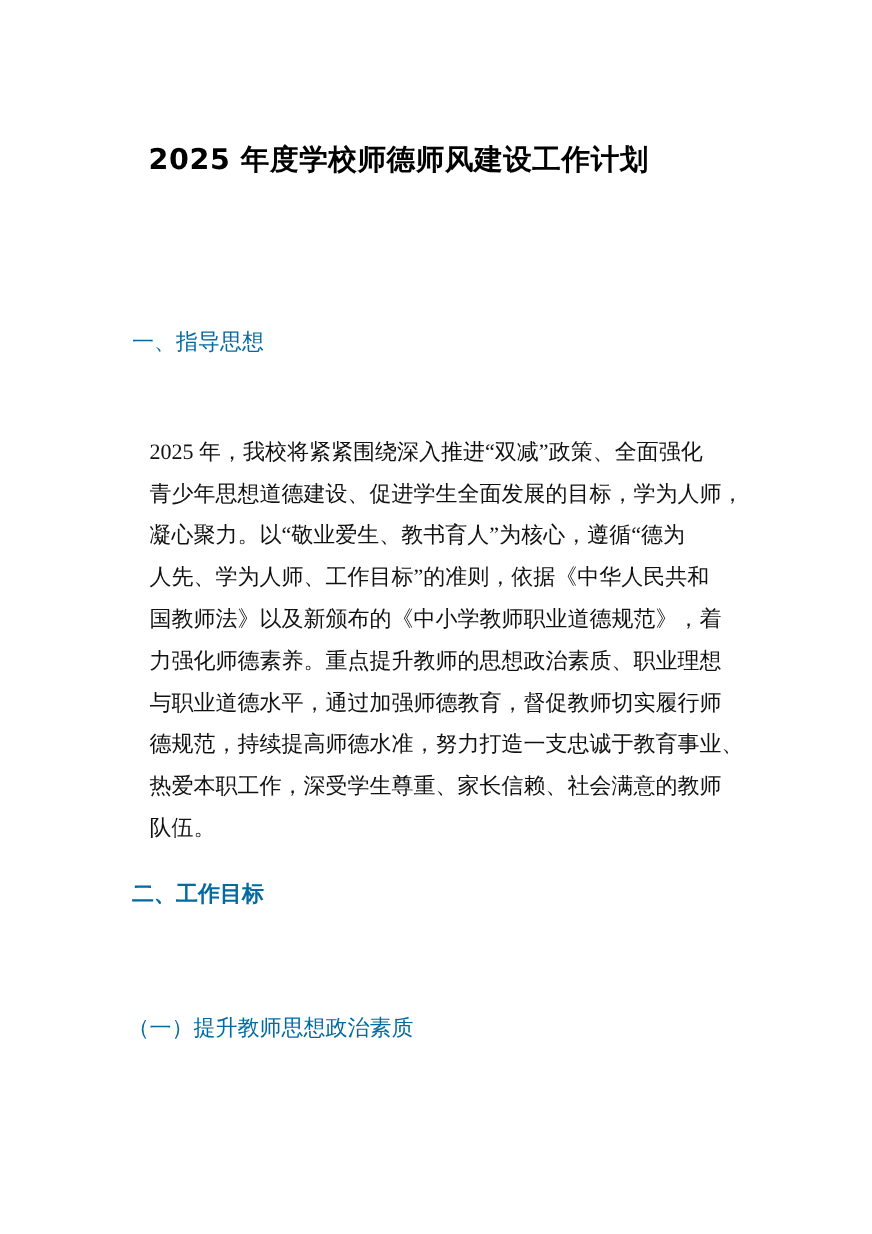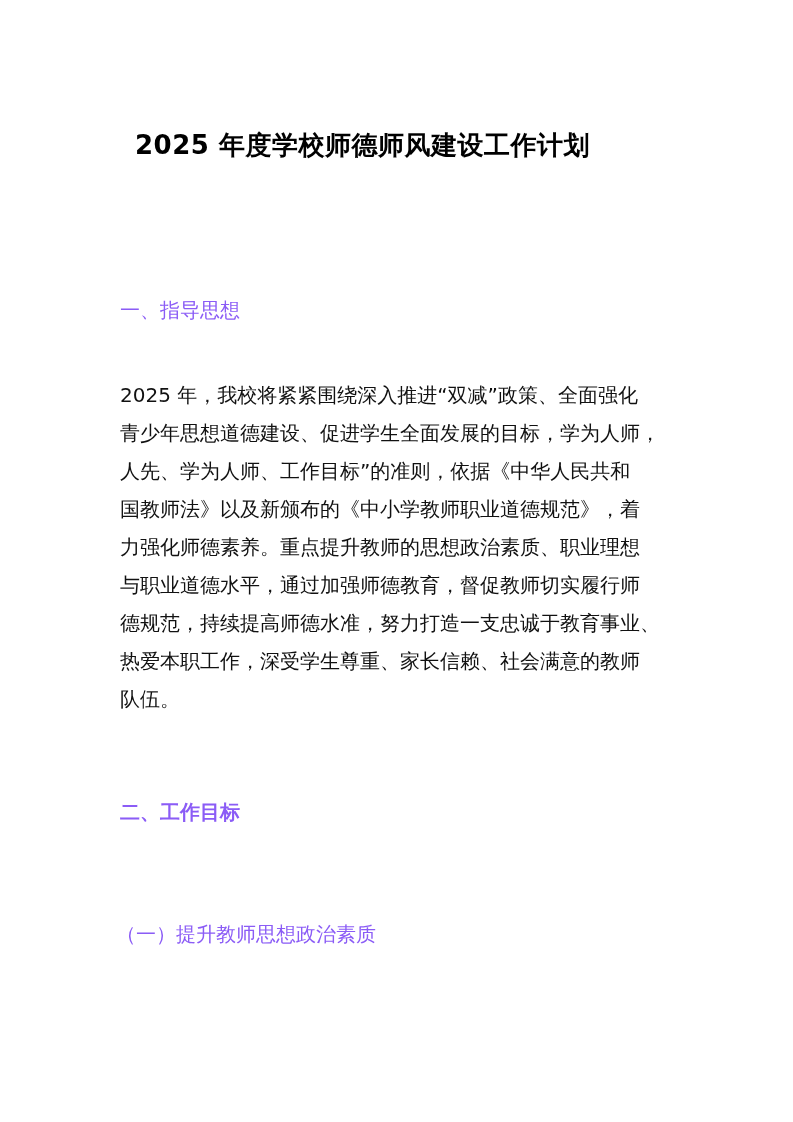--- a/index.html
+++ b/index.html
@@ -31,28 +31,29 @@
       font-size: 26px;
       font-weight: bold;
       letter-spacing: 0.5px;
       color: #000000;
     }
     .heading {
       position: absolute;
       left: 120px;
       font-size: 20px;
       line-height: 28px;
-      color: #8b5cf6;
+      color: #0369a1;
     }
     .para {
       position: absolute;
       left: 120px;
       top: 376px;
       width: 570px;
-      margin: 0;
+      margin: 16px;
+      font-family: Liberation Serif, serif;
     }
     .line {
       display: block;
       font-size: 20px;
       line-height: 38px;
       height: 38px;
       white-space: nowrap;
       color: #111111;
     }
   </style>
@@ -60,20 +61,21 @@
 <body>
 
 <div class="page">
   <div class="title">2025 年度学校师德师风建设工作计划</div>
 
   <div class="heading" style="top:296px;">一、指导思想</div>
 
   <div class="para">
     <span class="line">2025 年，我校将紧紧围绕深入推进“双减”政策、全面强化</span>
     <span class="line">青少年思想道德建设、促进学生全面发展的目标，学为人师，</span>
+    <span class="line">凝心聚力。以“敬业爱生、教书育人”为核心，遵循“德为</span>
     <span class="line">人先、学为人师、工作目标”的准则，依据《中华人民共和</span>
     <span class="line">国教师法》以及新颁布的《中小学教师职业道德规范》，着</span>
     <span class="line">力强化师德素养。重点提升教师的思想政治素质、职业理想</span>
     <span class="line">与职业道德水平，通过加强师德教育，督促教师切实履行师</span>
     <span class="line">德规范，持续提高师德水准，努力打造一支忠诚于教育事业、</span>
     <span class="line">热爱本职工作，深受学生尊重、家长信赖、社会满意的教师</span>
     <span class="line">队伍。</span>
   </div>
 
   <div class="heading" style="top:798px;font-weight:bold;">二、工作目标</div>

